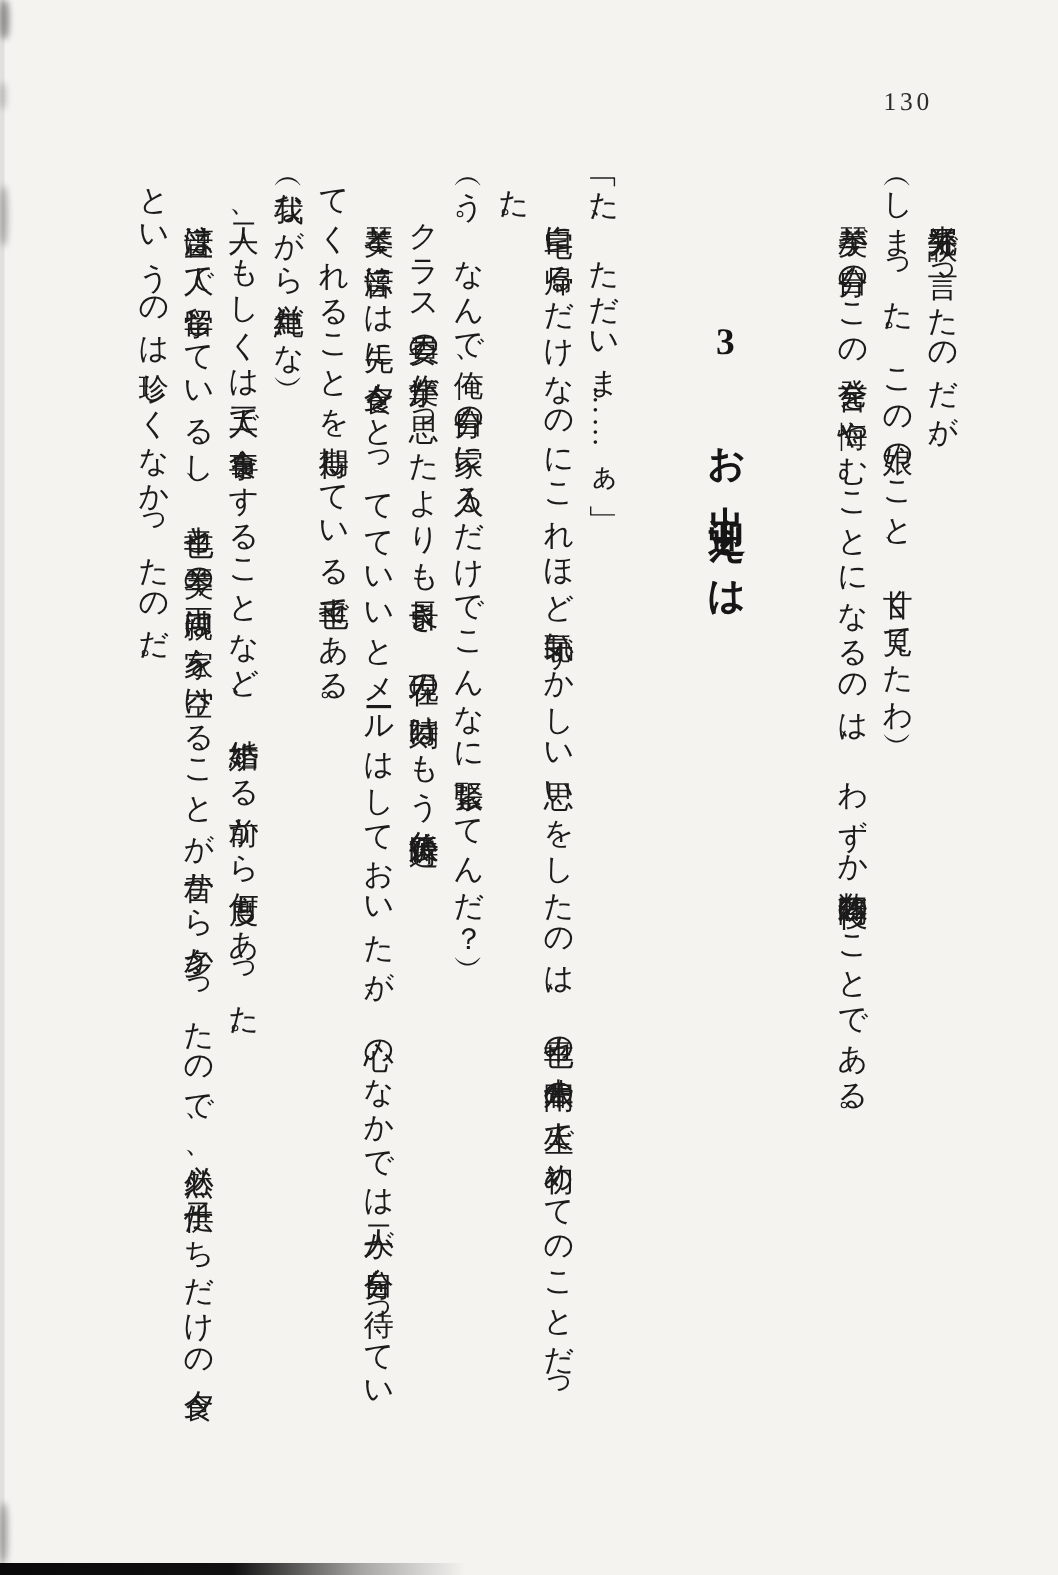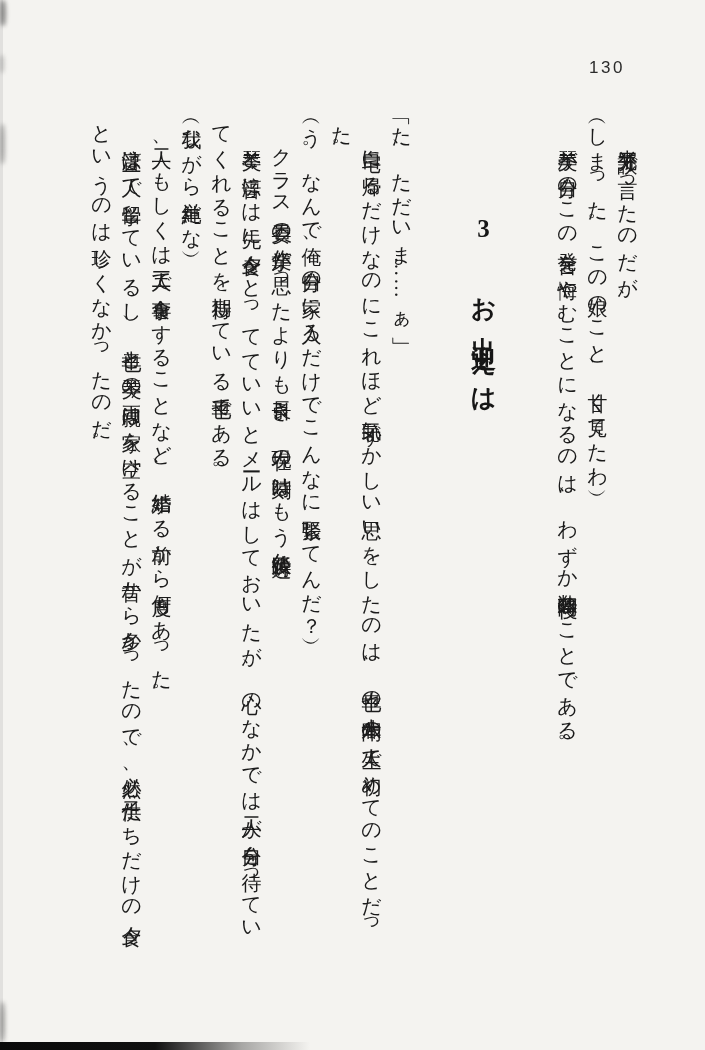--- a/index.html
+++ b/index.html
@@ -14,21 +14,21 @@
   }
 
   
   .page-number {
     position: absolute;
     top: 58px;
     left: 589px;
     font-size: 17px;
     letter-spacing: 2.5px;
     color: #2b2b2b;
-    font-family: Liberation Sans, sans-serif;
+    font-family: Liberation Serif, serif;
   }
 
   
   .text-block {
     position: absolute;
     top: 112px;
     right: 62px;
     height: 825px;
     writing-mode: vertical-rl;
     -webkit-writing-mode: vertical-rl;

